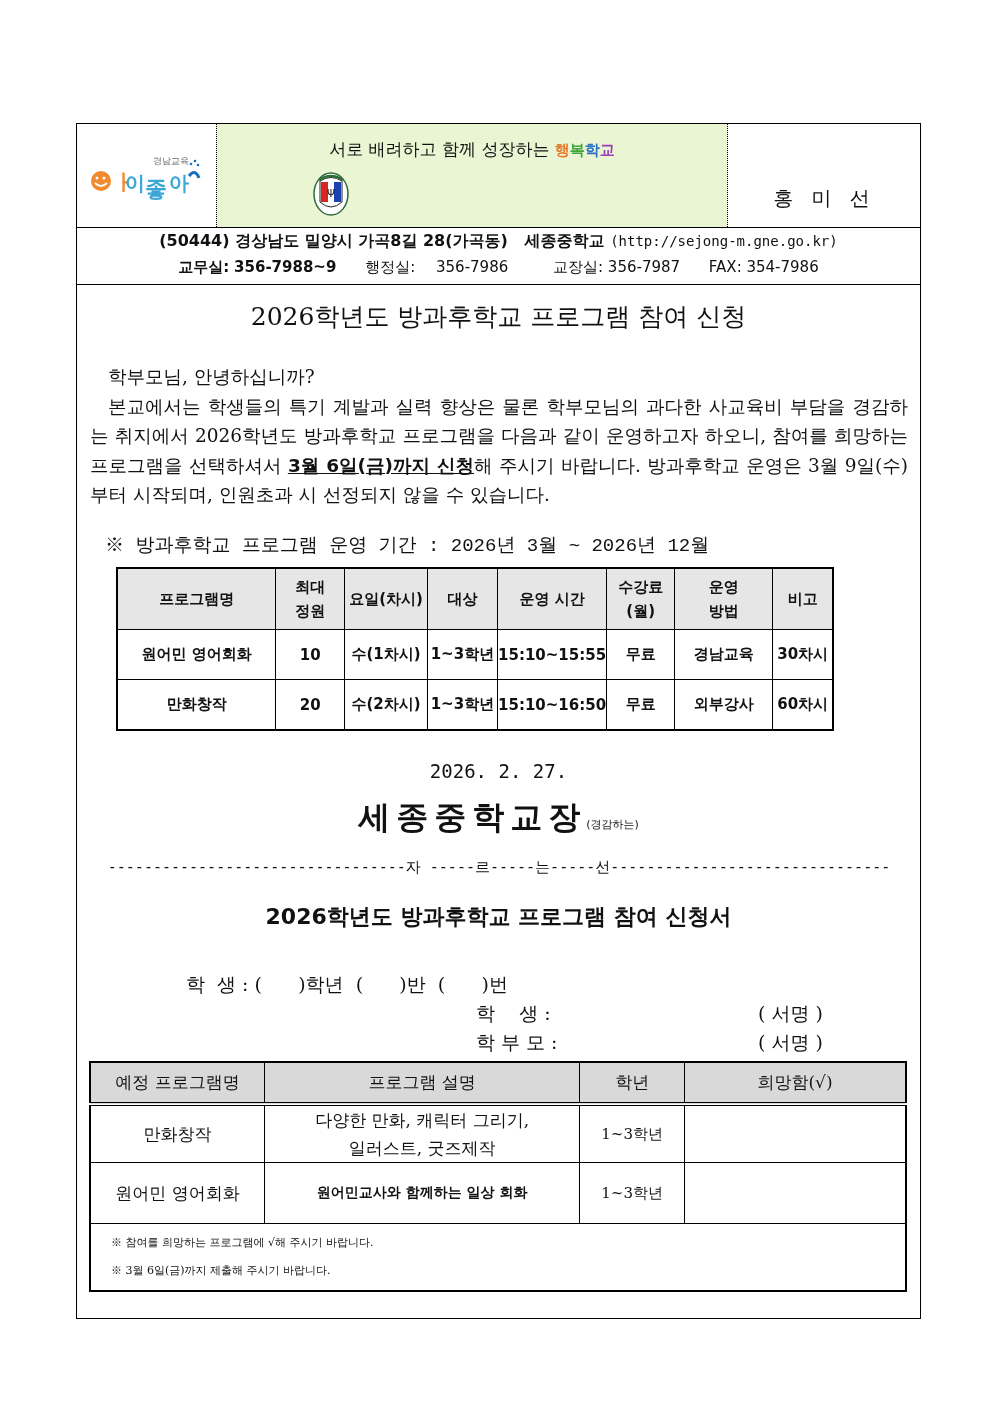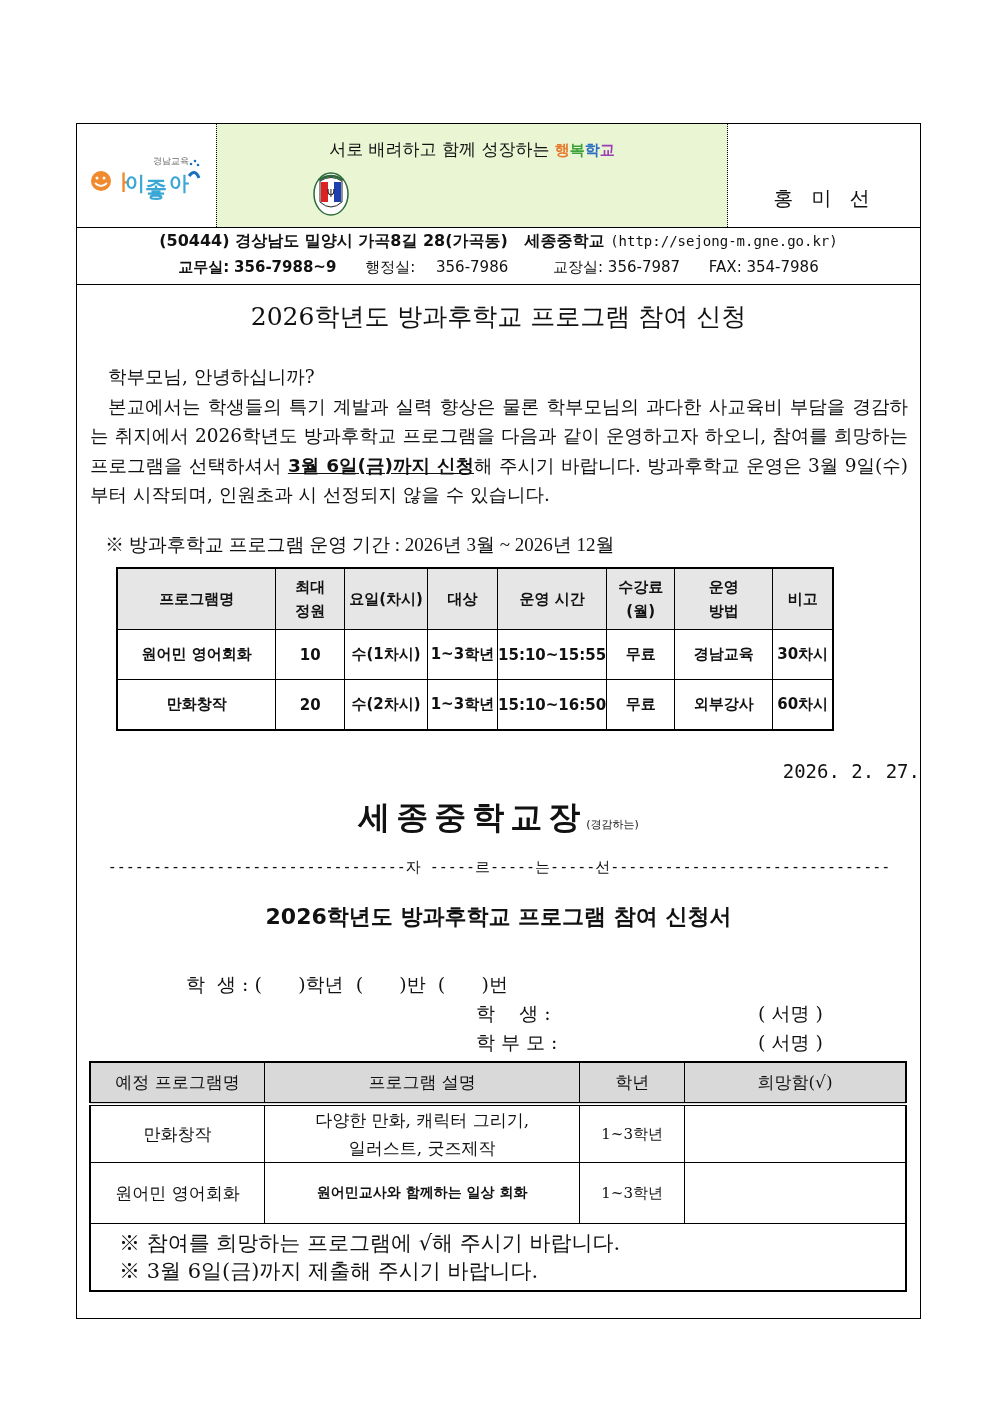--- a/index.html
+++ b/index.html
@@ -19,38 +19,38 @@
   .emblem { position:absolute; left:96px; top:48px; width:36px; height:44px; }
   .addr1 { left:77px; top:231px; width:843px; text-align:center; font-size:16px; font-weight:bold; }
   .addr1 .url { font-family:"DejaVu Sans Mono","Liberation Mono",monospace; font-weight:normal; font-size:14px; }
   .addr2 { left:77px; top:258px; width:843px; text-align:center; font-size:15px; }
   .addr2 span { margin:0 12px; }
   .addr2 b { font-weight:bold; }
   .doc-title { left:77px; top:300px; width:843px; text-align:center; font-family:"DejaVu Serif","Liberation Serif",serif; font-size:25px; }
   .body-text { left:90px; top:362px; width:818px; font-family:"DejaVu Serif","Liberation Serif",serif; font-size:18.5px; line-height:29.5px; text-align:justify; }
   .body-text p { margin:0; text-indent:18px; }
   .body-text .u { text-decoration:underline; font-weight:bold; font-family:"DejaVu Sans","Liberation Sans",sans-serif; }
-  .period { left:105px; top:532px; font-family:Liberation Serif, serif; font-size:19px; }
+  .period { left:105px; top:532px; font-family:Liberation Mono, monospace; font-size:19px; }
   table { border-collapse:collapse; }
   .t1 { position:absolute; left:116px; top:567px; width:718px; border:2px solid #000; font-size:15px; font-weight:bold; }
   .t1 th, .t1 td { border:1px solid #000; text-align:center; padding:0; }
   .t1 th { background:#e6e6e6; height:60px; font-weight:bold; line-height:24px; }
   .t1 td { height:49px; }
-  .date { left:77px; top:760px; width:843px; text-align:right; font-family:"DejaVu Sans Mono","Liberation Mono",monospace; font-size:19px; }
+  .date { left:77px; top:760px; width:843px; text-align:center; font-family:"DejaVu Sans Mono","Liberation Mono",monospace; font-size:19px; }
   .principal { left:77px; top:796px; width:843px; text-align:center; font-size:32px; font-weight:bold; letter-spacing:6px; }
   .principal small { font-size:11px; letter-spacing:0; font-weight:normal; }
   .cutline { left:96px; top:858px; width:806px; text-align:center; font-size:15px; white-space:nowrap; overflow:hidden; font-family:"DejaVu Sans Mono","Liberation Mono",monospace; letter-spacing:0px; }
   .form-title { left:77px; top:902px; width:843px; text-align:center; font-size:22px; font-weight:bold; }
   .field { font-family:"DejaVu Serif","Liberation Serif",serif; font-size:19px; white-space:pre; }
   .t2 { position:absolute; left:89px; top:1061px; width:818px; border:2px solid #000; font-family:"DejaVu Serif","Liberation Serif",serif; }
   .t2 th, .t2 td { border:1px solid #000; text-align:center; padding:0; }
   .t2 th { background:#d9d9d9; height:39px; font-weight:normal; font-size:17px; border-bottom:4px double #000; }
   .t2 td { font-size:17px; }
   .t2 td.small { font-size:15px; }
-  .t2 td.notes { text-align:left; padding-left:28px; font-size:21px; line-height:28px; height:66px; }
+  .t2 td.notes { text-align:left; padding-left:20px; font-size:11px; line-height:28px; height:66px; }
 </style>
 </head>
 <body>
 
 <div class="abs frame"></div>
 
 <div class="abs logo-cell">
   <svg width="138" height="103" viewBox="0 0 138 103">
     <text x="76" y="40" font-size="9" fill="#666" font-family="DejaVu Sans, sans-serif">경남교육</text>
     <circle cx="24" cy="57" r="10" fill="#f08a2c"></circle>

